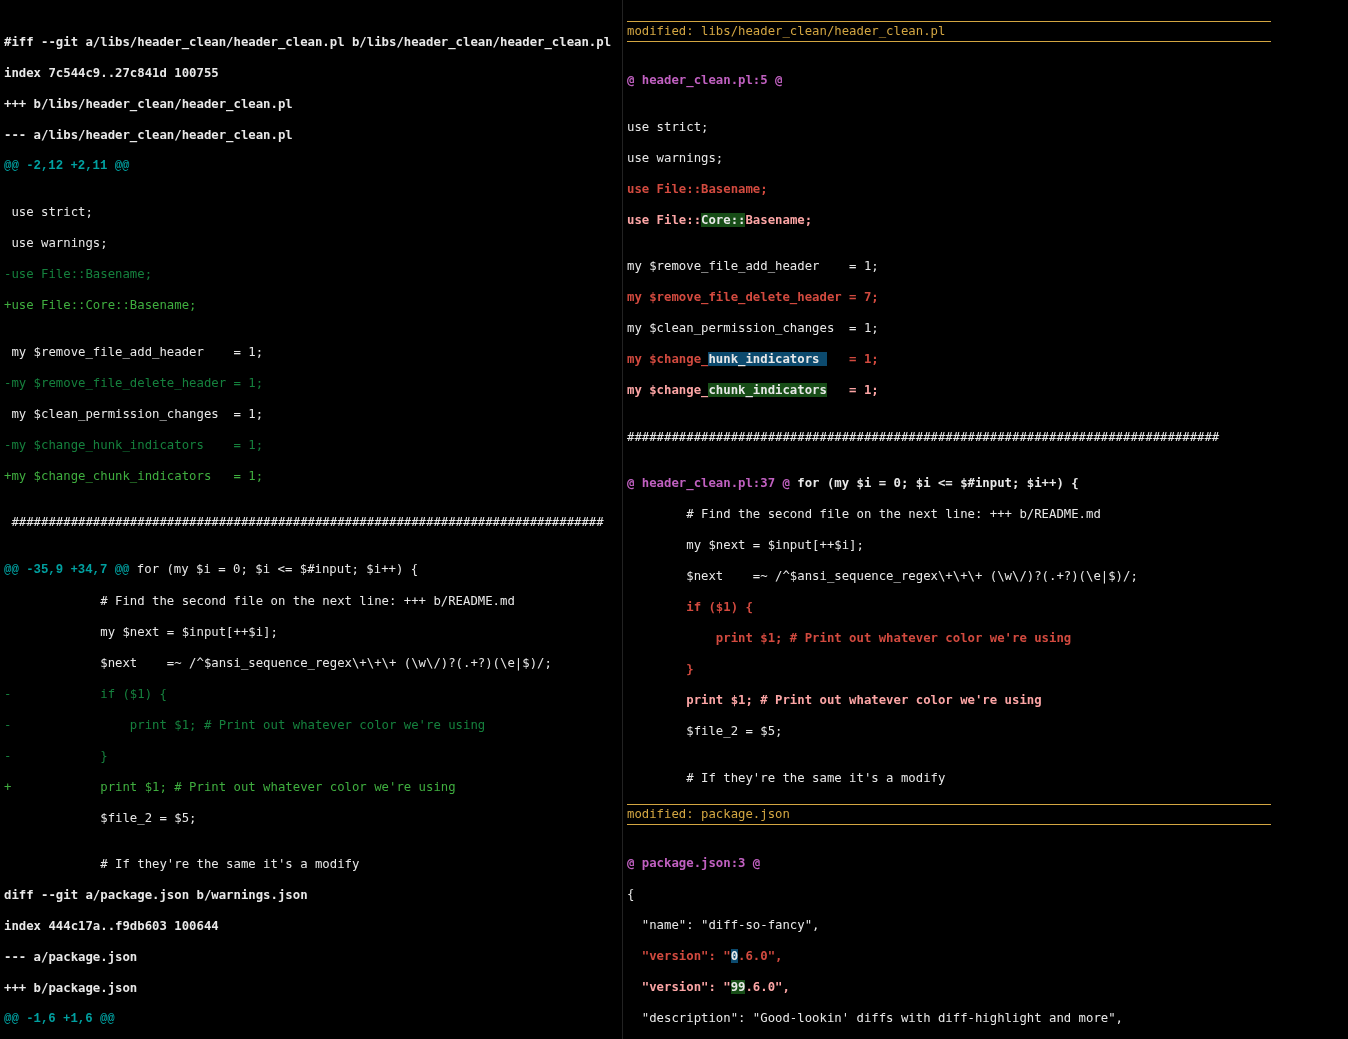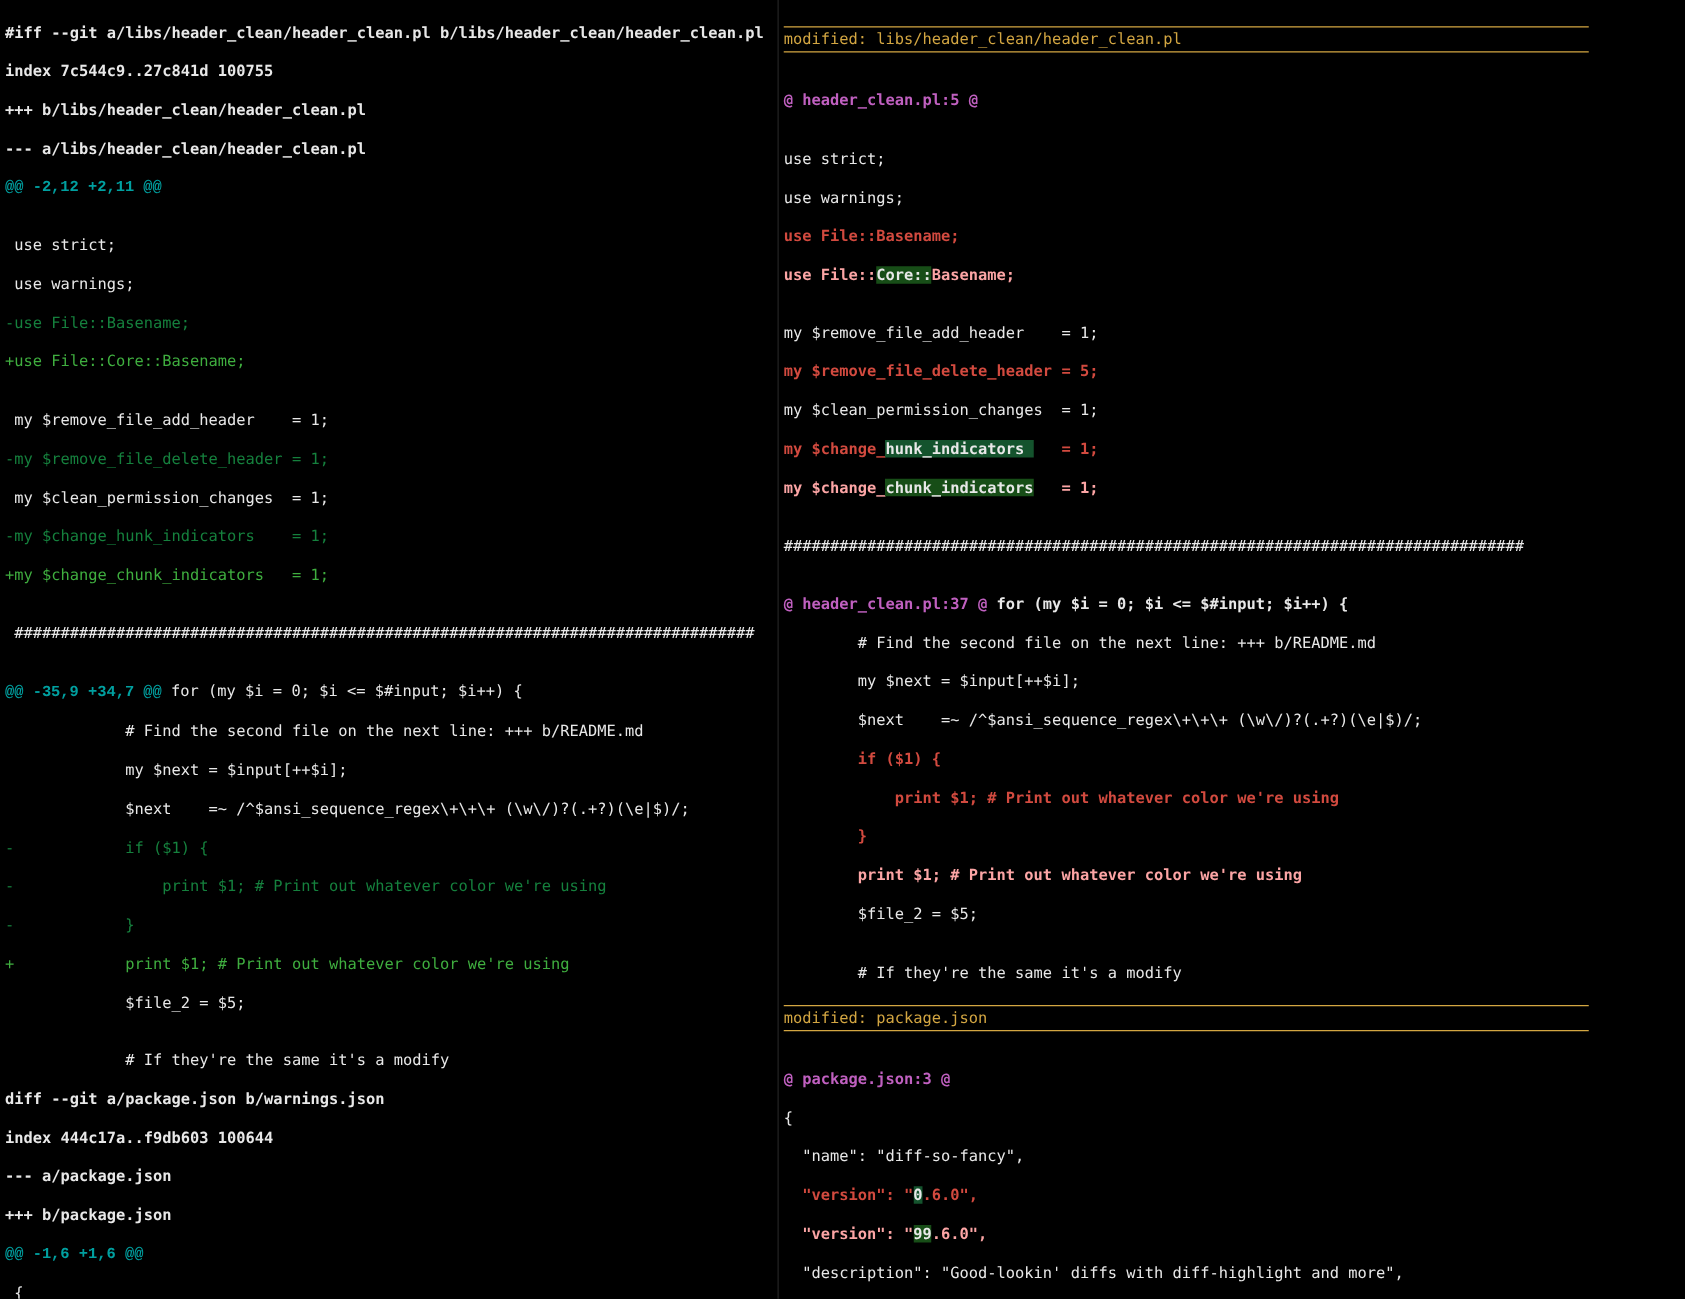--- a/index.html
+++ b/index.html
@@ -11,35 +11,35 @@
     color: #ccc;
     width: 1348px;
     height: 1039px;
     overflow: hidden;
     display: flex;
   }
   .pane {
     white-space: pre;
     overflow: hidden;
   }
-  .pane.left  { width: 622px; padding: 3px 4px; }
+  .pane.left  { width: 622px; padding: 19px 4px; }
   .pane.right { width: 653px; padding: 3px 4px; border-left: 1px solid #222; }
   .line { display: block; }
   
   .wht  { color: #e8e8e8; }
   .bold { font-weight: bold; }
   .tealB{ color: #00a0a0; font-weight: bold; font-family: Liberation Mono, monospace; }
   .red  { color: #15803d; }
   .redB { color: #d24a3f; font-weight: bold; }
   .grn  { color: #3fae3f; }
   .grnB { color: #fca5a5; font-weight: bold; }
   .gold { color: #d3a642; }
   .mag  { color: #c060c0; font-weight: bold; }
   
-  .hlR  { background: #14532d; color: #e8e8e8; }
+  .hlR  { background: #0c4a6e; color: #e8e8e8; }
   .hlG  { background: #174d17; color: #e8e8e8; }
   .hrb  { color: #d3a642; border-top: 1px solid #d3a642; border-bottom: 1px solid #d3a642; margin-top: 2px; padding: 2px 0; }
 </style>
 </head>
 <body>
 
 <div class="pane left">
 <span class="line wht bold">#iff --git a/libs/header_clean/header_clean.pl b/libs/header_clean/header_clean.pl</span>
 <span class="line wht bold">index 7c544c9..27c841d 100755</span>
 <span class="line wht bold">+++ b/libs/header_clean/header_clean.pl</span>
@@ -107,21 +107,21 @@
 <span class="line hrb gold">modified: libs/header_clean/header_clean.pl</span>
 <span class="line"></span>
 <span class="line"><span class="mag">@ header_clean.pl:5 @</span><span class="wht"></span></span>
 <span class="line"></span>
 <span class="line wht">use strict;</span>
 <span class="line wht">use warnings;</span>
 <span class="line redB">use File::Basename;</span>
 <span class="line"><span class="grnB">use File::</span><span class="grnB hlG">Core::</span><span class="grnB">Basename;</span></span>
 <span class="line"></span>
 <span class="line wht">my $remove_file_add_header    = 1;</span>
-<span class="line redB">my $remove_file_delete_header = 5;</span>
+<span class="line redB">my $remove_file_delete_header = 7;</span>
 <span class="line wht">my $clean_permission_changes  = 1;</span>
 <span class="line"><span class="redB">my $change_</span><span class="redB hlR">hunk_indicators </span><span class="redB">   = 1;</span></span>
 <span class="line"><span class="grnB">my $change_</span><span class="grnB hlG">chunk_indicators</span><span class="grnB">   = 1;</span></span>
 <span class="line"></span>
 <span class="line wht">################################################################################</span>
 <span class="line"></span>
 <span class="line"><span class="mag">@ header_clean.pl:37 @</span><span class="wht bold"> for (my $i = 0; $i &lt;= $#input; $i++) {</span></span>
 <span class="line wht">        # Find the second file on the next line: +++ b/README.md</span>
 <span class="line wht">        my $next = $input[++$i];</span>
 <span class="line wht">        $next    =~ /^$ansi_sequence_regex\+\+\+ (\w\/)?(.+?)(\e|$)/;</span>

